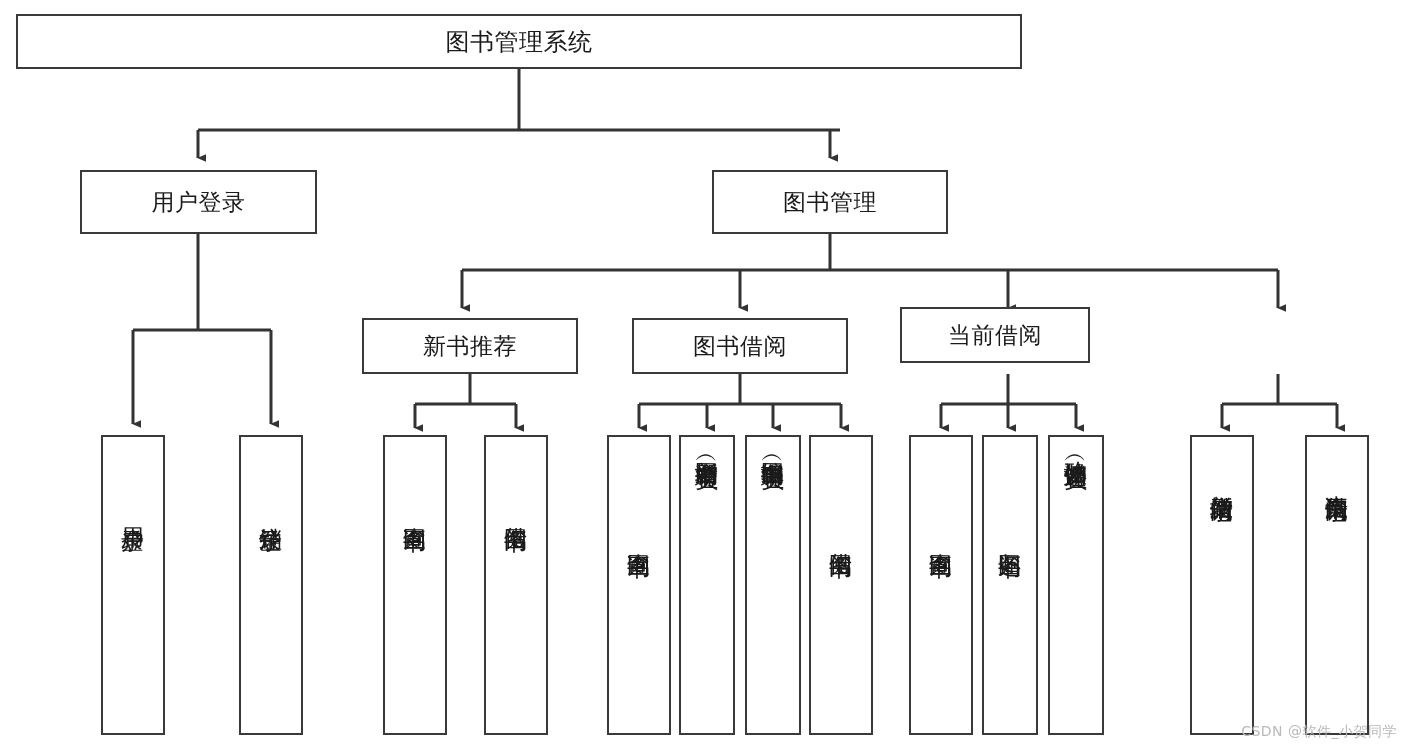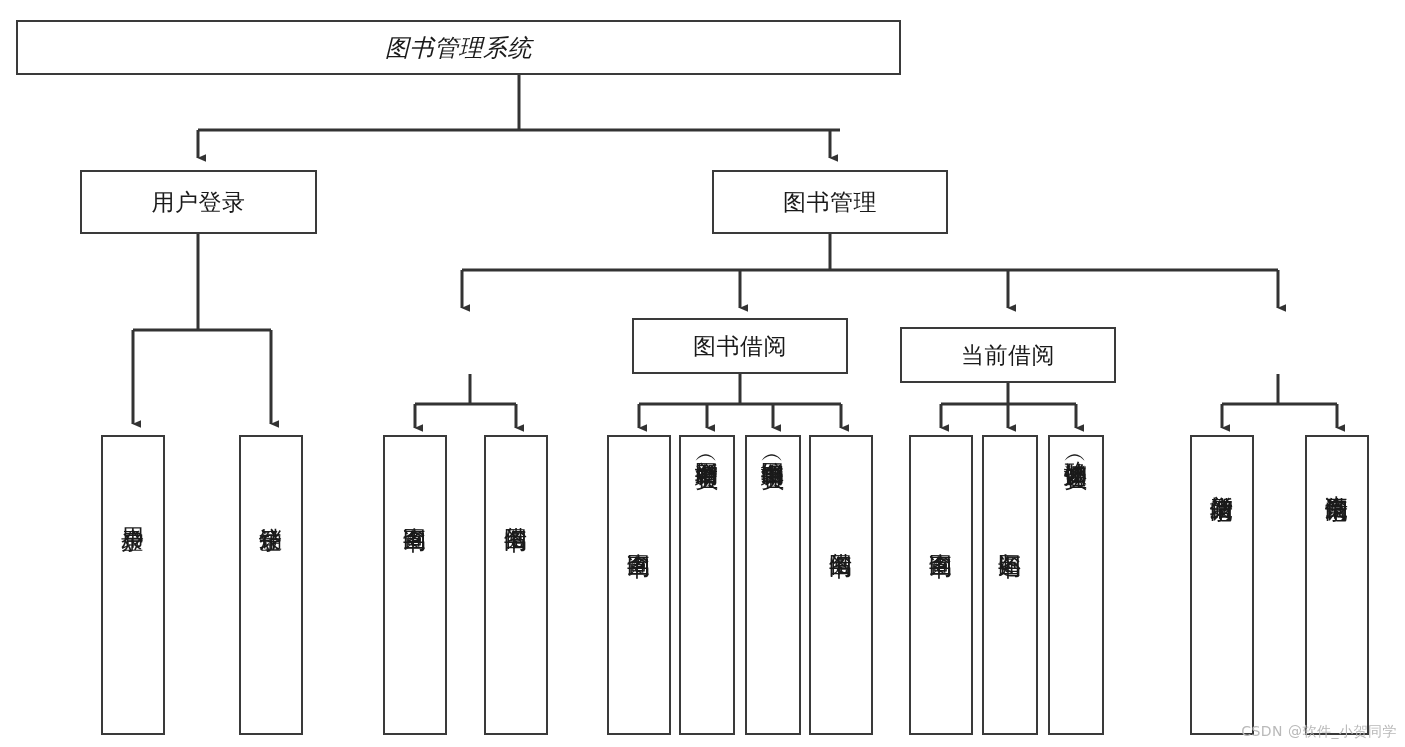--- a/index.html
+++ b/index.html
@@ -122,35 +122,38 @@
       <path d="M 1008 404 L 1008 428" marker-end="url(#arr)"></path>
       <path d="M 1076 404 L 1076 428" marker-end="url(#arr)"></path>
 
       <path d="M 1278 374 L 1278 404"></path>
       <path d="M 1222 404 L 1337 404"></path>
       <path d="M 1222 404 L 1222 428" marker-end="url(#arr)"></path>
       <path d="M 1337 404 L 1337 428" marker-end="url(#arr)"></path>
     </g>
   </svg>
 
-  <div class="node horiz root" style="left:16px; top:20px; width:885px; height:55px;font-style:italic;">
+  <div class="node horiz root" style="left:16px; top:14px; width:1006px; height:55px;">
     <span>图书管理系统</span>
   </div>
 
   <div class="node horiz" style="left:80px; top:170px; width:237px; height:64px;">
     <span>用户登录</span>
   </div>
   <div class="node horiz" style="left:712px; top:170px; width:236px; height:64px;">
     <span>图书管理</span>
   </div>
 
+  <div class="node horiz" style="left:362px; top:318px; width:216px; height:56px;">
+    <span>新书推荐</span>
+  </div>
   <div class="node horiz" style="left:632px; top:318px; width:216px; height:56px;">
     <span>图书借阅</span>
   </div>
-  <div class="node horiz" style="left:900px; top:327px; width:216px; height:56px;">
+  <div class="node horiz" style="left:900px; top:307px; width:190px; height:56px;">
     <span>当前借阅</span>
   </div>
 
   <div class="node vert mid" style="left:101px; top:435px; width:64px; height:300px;">
     <span class="vlabel">用户登录</span>
   </div>
   <div class="node vert mid" style="left:239px; top:435px; width:64px; height:300px;">
     <span class="vlabel">注销登录</span>
   </div>
 

